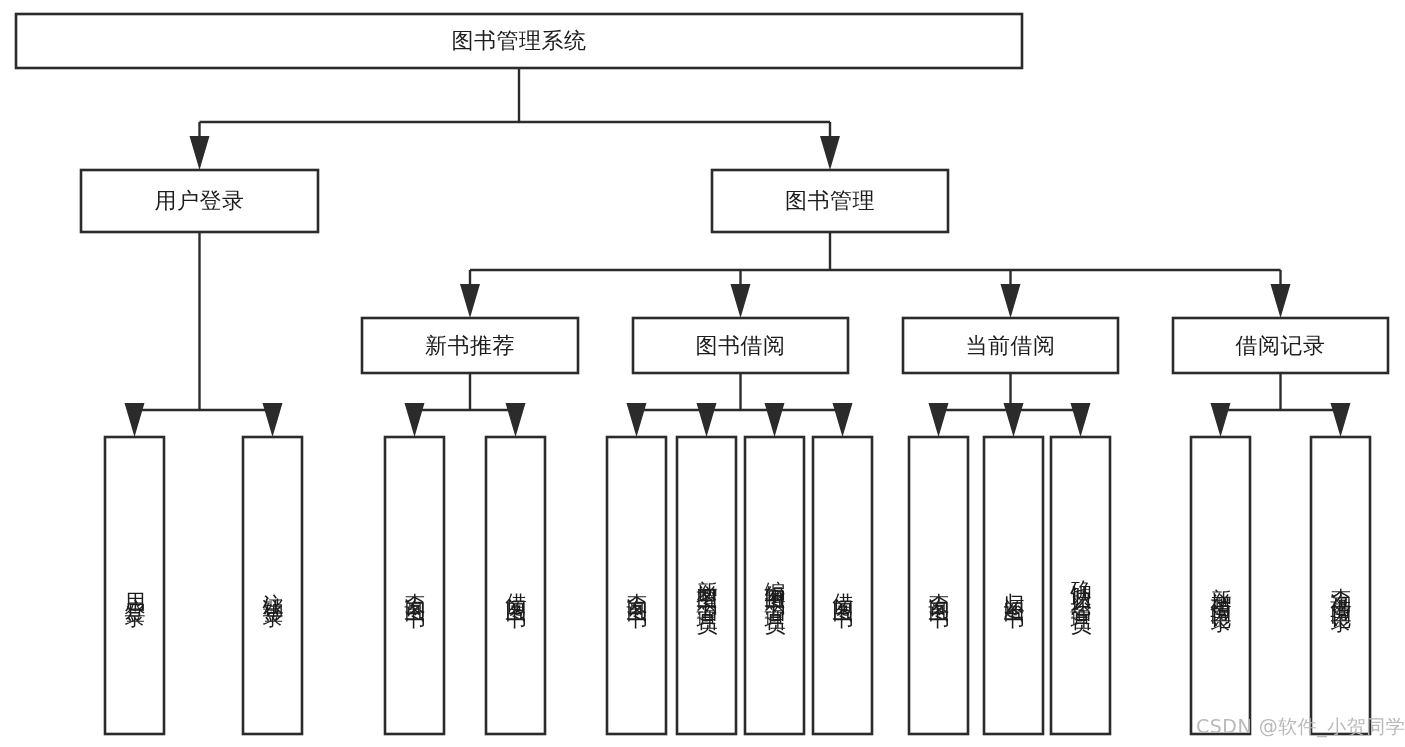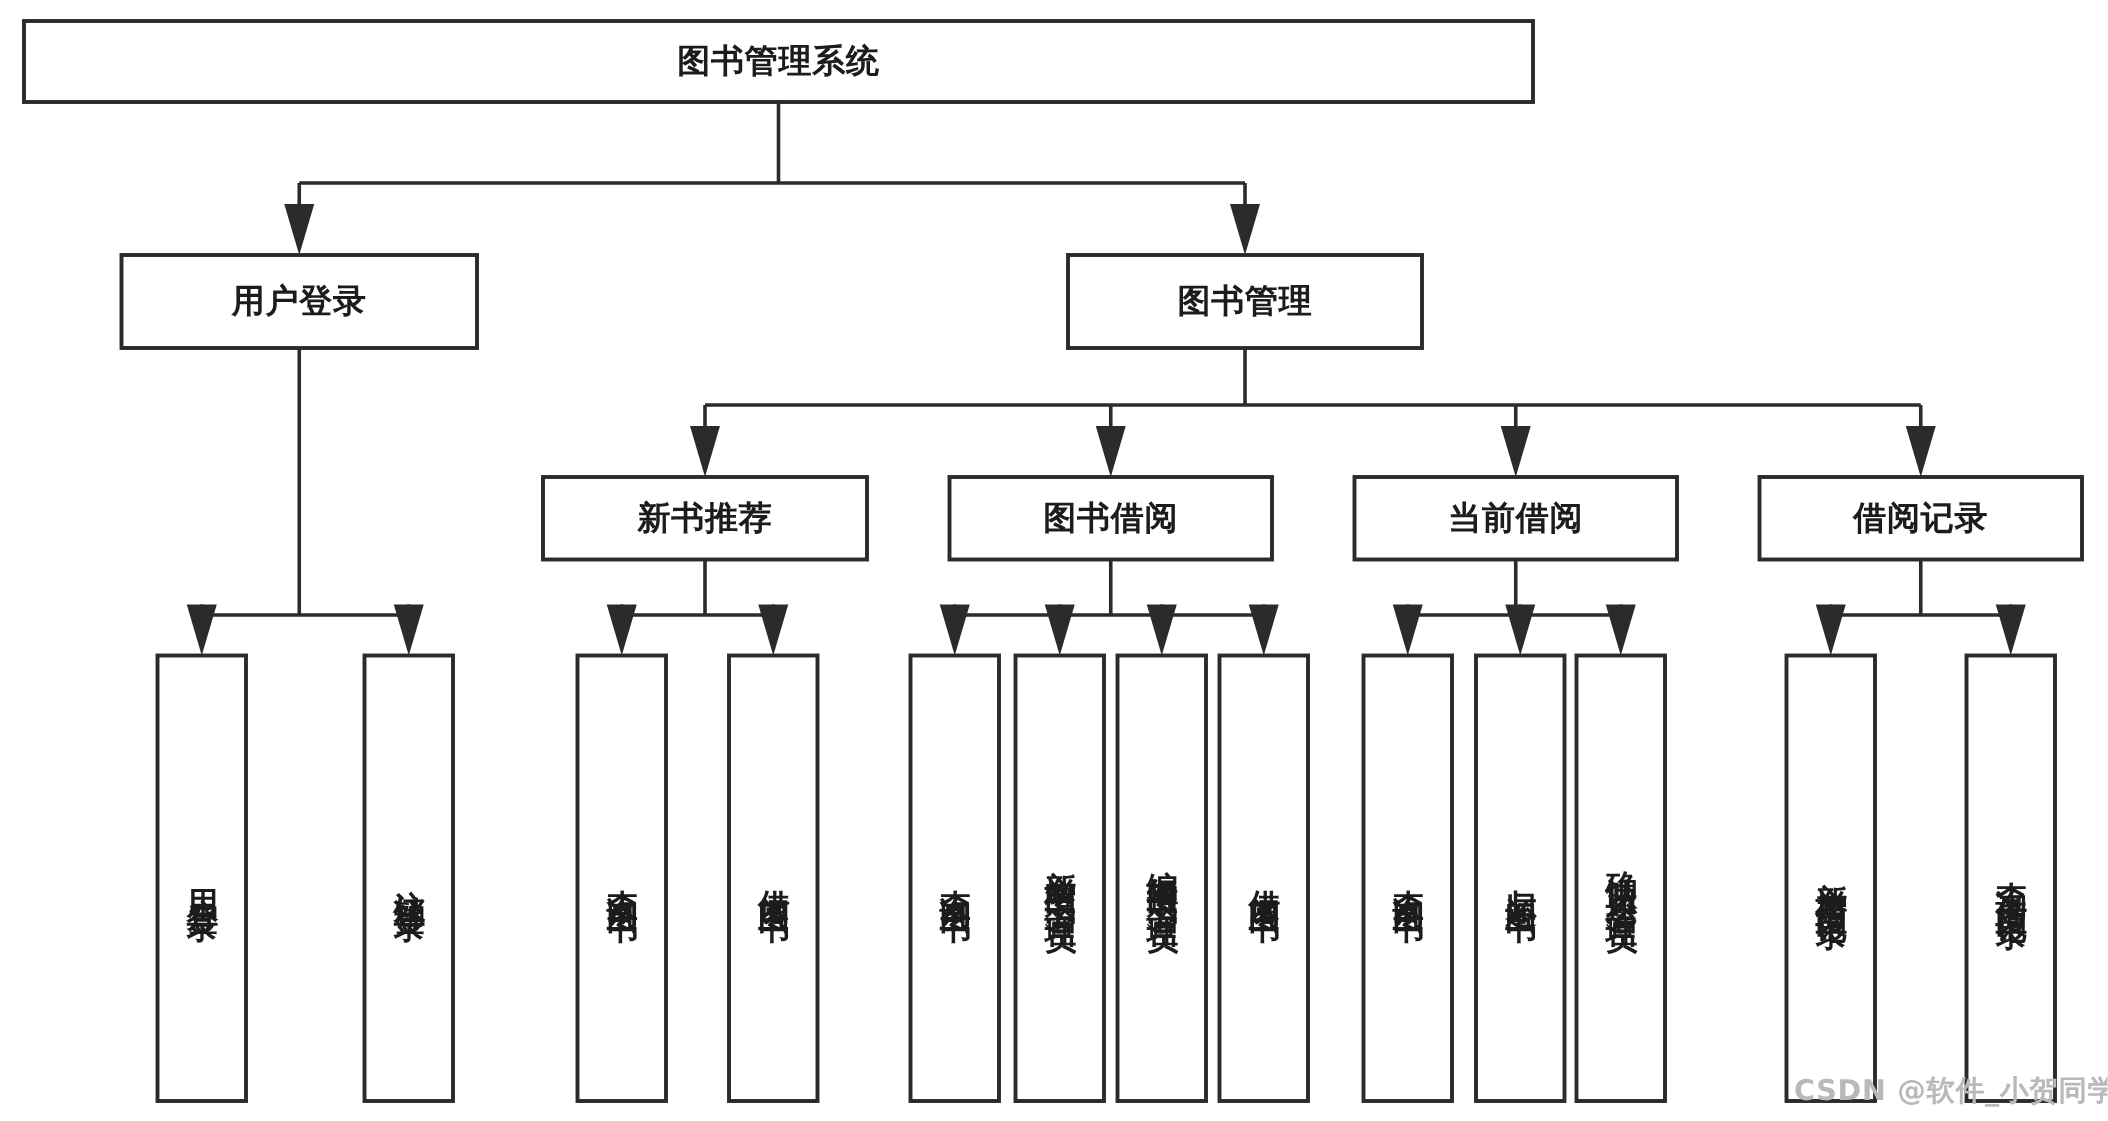--- a/index.html
+++ b/index.html
@@ -10,21 +10,20 @@
   body {
     width: 1405px;
     height: 747px;
     font-family: "DejaVu Sans", "Liberation Sans", sans-serif;
     overflow: hidden;
   }
   #diagram-root {
     position: relative;
     width: 1405px;
     height: 568px;
-    font-weight: bold;
   }
   svg.flow {
     position: absolute;
     top: 0;
     left: 0;
     width: 1405px;
     height: 747px;
     display: block;
   }
   .node-rect {

